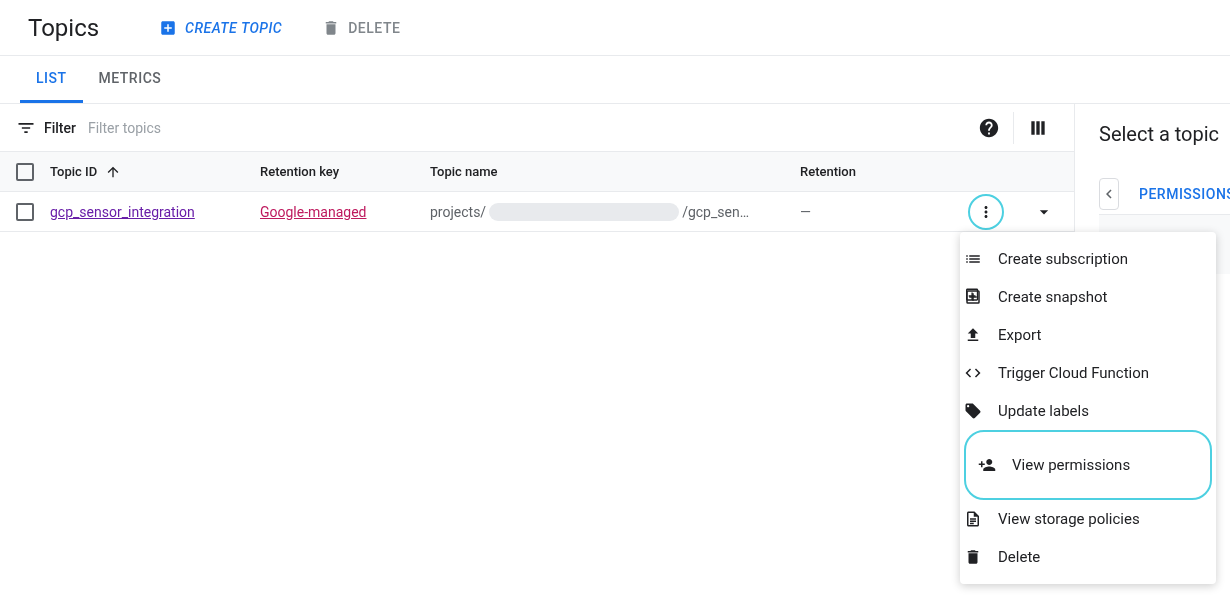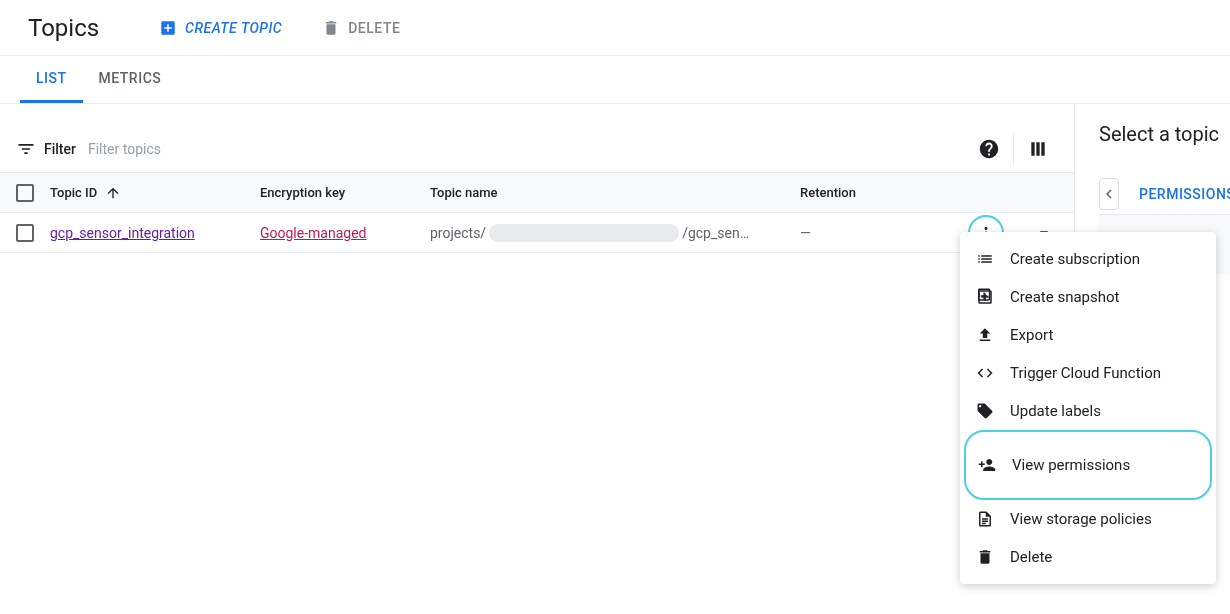--- a/index.html
+++ b/index.html
@@ -97,21 +97,20 @@
     }
     .divider-v {
       width: 1px;
       height: 32px;
       background: #e8eaed;
       margin: 0 4px;
     }
     .main {
       display: flex;
       width: 100%;
-      align-items: center;
     }
     .content {
       flex: 1;
       overflow-x: hidden;
     }
     .table-header {
       display: flex;
       align-items: center;
       height: 40px;
       background: #f8f9fa;
@@ -197,21 +196,21 @@
       background: #fff;
       box-shadow: 0 2px 10px rgba(0,0,0,0.2);
       border-radius: 4px;
       padding: 8px 0;
       width: 256px;
       z-index: 100;
     }
     .menu-item {
       display: flex;
       align-items: center;
-      padding: 10px 16px;
+      padding: 10px 4px;
       font-size: 15px;
       cursor: pointer;
       gap: 16px;
     }
     .menu-item.highlight {
       border: 2px solid #4dd0e1;
       border-radius: 20px;
       margin: 0 4px;
       padding: 24px 12px;
     }
@@ -290,21 +289,21 @@
           <div class="checkbox"></div>
         </div>
       <div class="col-topicid">
         <span>Topic ID</span>
         <span class="sort-arrow">
           <svg width="16" height="16" viewBox="0 0 24 24" fill="#202124">
               <path d="M4 12l1.4 1.4L11 7.8V20h2V7.8l5.6 5.6L20 12l-8-8-8 8z"></path>
             </svg>
         </span>
       </div>
-      <div class="col-enc">Encryption key</div>
+      <div class="col-enc">Retention key</div>
       <div class="col-name">Topic name</div>
       <div class="col-ret">Retention</div>
       <div class="col-actions"></div>
     </div>
 
     <div class="table-row">
       <div class="col-check">
           <div class="checkbox"></div>
         </div>
       <div class="col-topicid">

